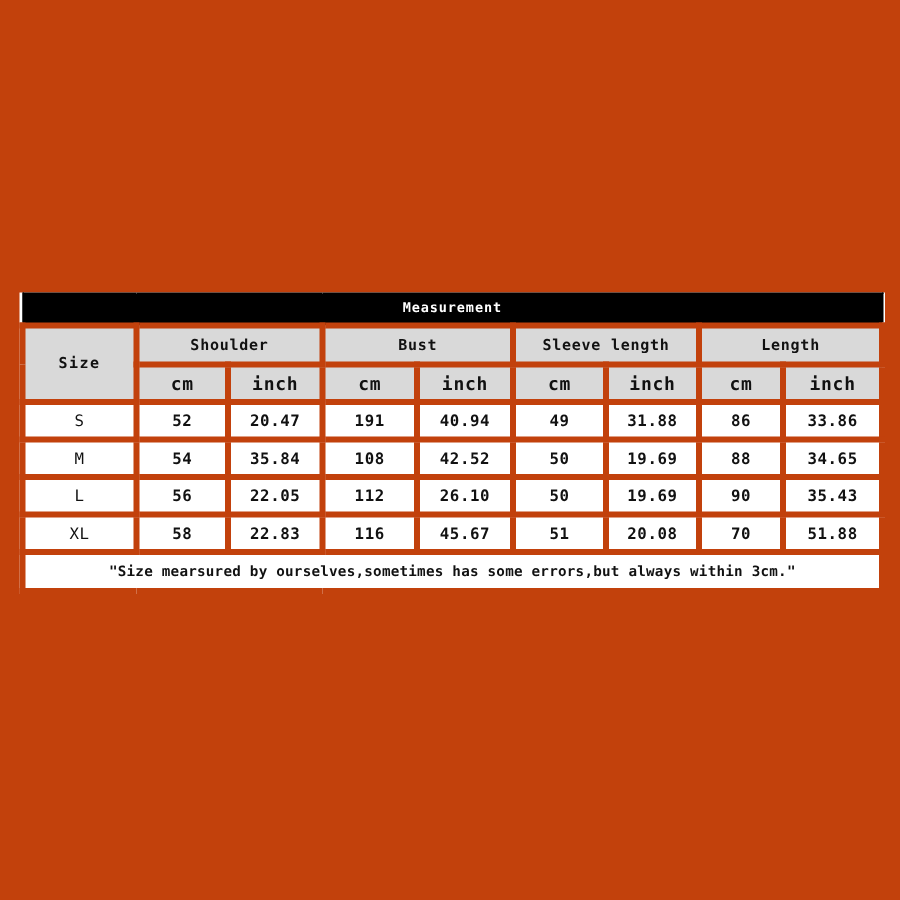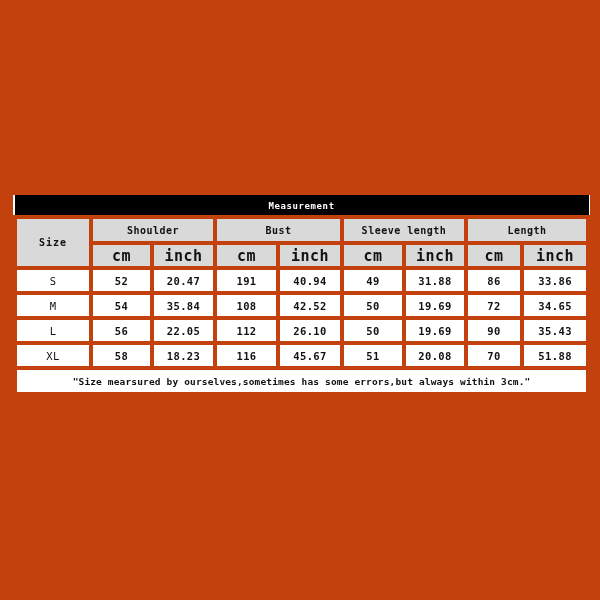--- a/index.html
+++ b/index.html
@@ -57,21 +57,21 @@
   .hdr {
     background: #d9d9d9;
     font-size: 10px;
     letter-spacing: 0.5px;
   }
   .hdr-group {
     height: 22px;
   }
   .hdr-unit {
     height: 21px;
-    font-size: 15px;
+    font-size: 12px;
     margin-top: 12px;
   }
   .hdr-size {
     height: 43px;
     font-size: 10px;
     letter-spacing: 1px;
   }
 
   
   .data-row td {
@@ -152,40 +152,40 @@
       </tr>
 
       <tr class="data-row">
         <td class="cell-size">M</td>
         <td>54</td>
         <td>35.84</td>
         <td>108</td>
         <td>42.52</td>
         <td>50</td>
         <td>19.69</td>
-        <td>72</td>
+        <td>88</td>
         <td>34.65</td>
       </tr>
 
       <tr class="data-row">
         <td class="cell-size">L</td>
         <td>56</td>
         <td>22.05</td>
         <td>112</td>
         <td>26.10</td>
         <td>50</td>
         <td>19.69</td>
         <td>90</td>
         <td>35.43</td>
       </tr>
 
       <tr class="data-row">
         <td class="cell-size">XL</td>
         <td>58</td>
-        <td>18.23</td>
+        <td>22.83</td>
         <td>116</td>
         <td>45.67</td>
         <td>51</td>
         <td>20.08</td>
         <td>70</td>
         <td>51.88</td>
       </tr>
 
       <tr>
         <td class="note-cell" colspan="9">"Size mearsured by ourselves,sometimes has some errors,but always within 3cm."</td>

